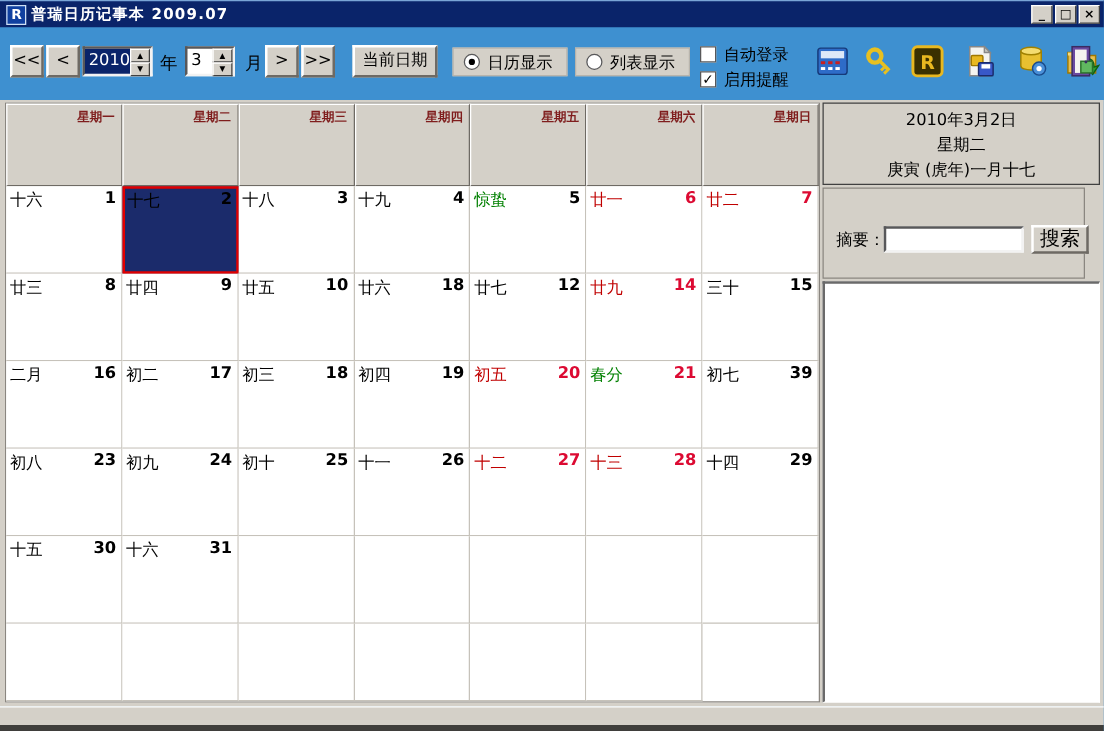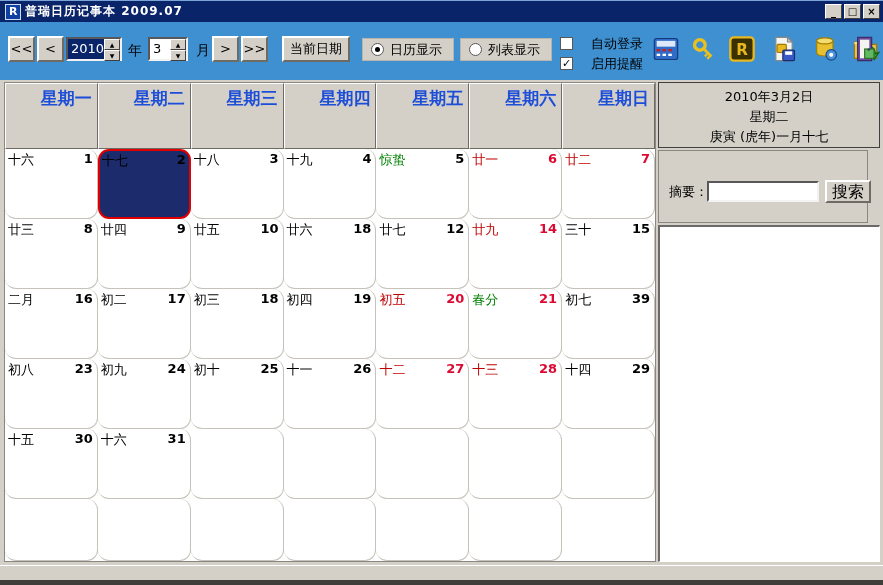--- a/index.html
+++ b/index.html
@@ -58,47 +58,47 @@
     font-size: 13px; cursor: default;
   }
   .radio-circle {
     width: 13px; height: 13px; border-radius: 50%; background: #fff;
     border: 1px solid #58585a; position: relative; flex: 0 0 auto;
   }
   .radio-circle.on::after {
     content: ""; position: absolute; left: 3px; top: 3px; width: 5px; height: 5px;
     border-radius: 50%; background: #000;
   }
-  .check-row { position: absolute; height: 17px; display: flex; align-items: center; gap: 18px; font-size: 13px; color: #000; cursor: default; }
+  .check-row { position: absolute; height: 17px; display: flex; align-items: center; gap: 6px; font-size: 13px; color: #000; cursor: default; }
   .checkbox {
     width: 13px; height: 13px; background: #fff; border: 1px solid #58585a;
     font-size: 11px; line-height: 11px; text-align: center; font-weight: bold; flex: 0 0 auto;
   }
   .tb-icon { position: absolute; top: 13px; width: 28px; height: 28px; cursor: pointer; }
 
   
   .main { position: absolute; left: 0; top: 80px; width: 883px; height: 485px; background: #D4D0C8; }
 
   .calendar-grid {
     position: absolute; left: 4px; top: 2px; width: 652px; height: 480px;
     display: grid; grid-template-columns: repeat(7, 1fr);
     grid-template-rows: 66px repeat(5, 70px) auto;
     background: #fff; border: 1px solid #8a8680;
   }
   .cal-head {
-    background: #D4D0C8; font-size: 17px; font-weight: bold; color: #1d4ed8;
+    background: #D4D0C8; font-size: 10px; font-weight: bold; color: #7f1d1d;
     text-align: right; padding: 3px 5px 0 0;
     border-top: 1px solid #fff; border-left: 1px solid #fff;
     border-right: 1px solid #6e6a64; border-bottom: 1px solid #6e6a64;
   }
   .cal-cell {
     position: relative; background: #fff;
     border-right: 1px solid #c6c2ba; border-bottom: 1px solid #c6c2ba;
     display: flex; justify-content: space-between; align-items: flex-start;
-    padding: 2px 4px 0 3px; cursor: default; border-radius: 11px;
+    padding: 2px 4px 0 3px; cursor: default;
   }
   .cal-cell.sel { background: #1B2B6B; border: 2px solid #E00000; padding: 1px 3px 0 2px; }
   .lunar { font-size: 13px; color: #000; }
   .dnum { font-size: 13px; font-weight: bold; color: #000; }
   .lunar.red { color: #C00000; }
   .dnum.red { color: #DC0A32; }
   .lunar.green { color: #008000; }
 
   
   .side { position: absolute; left: 658px; top: 0; width: 222px; height: 485px; }

